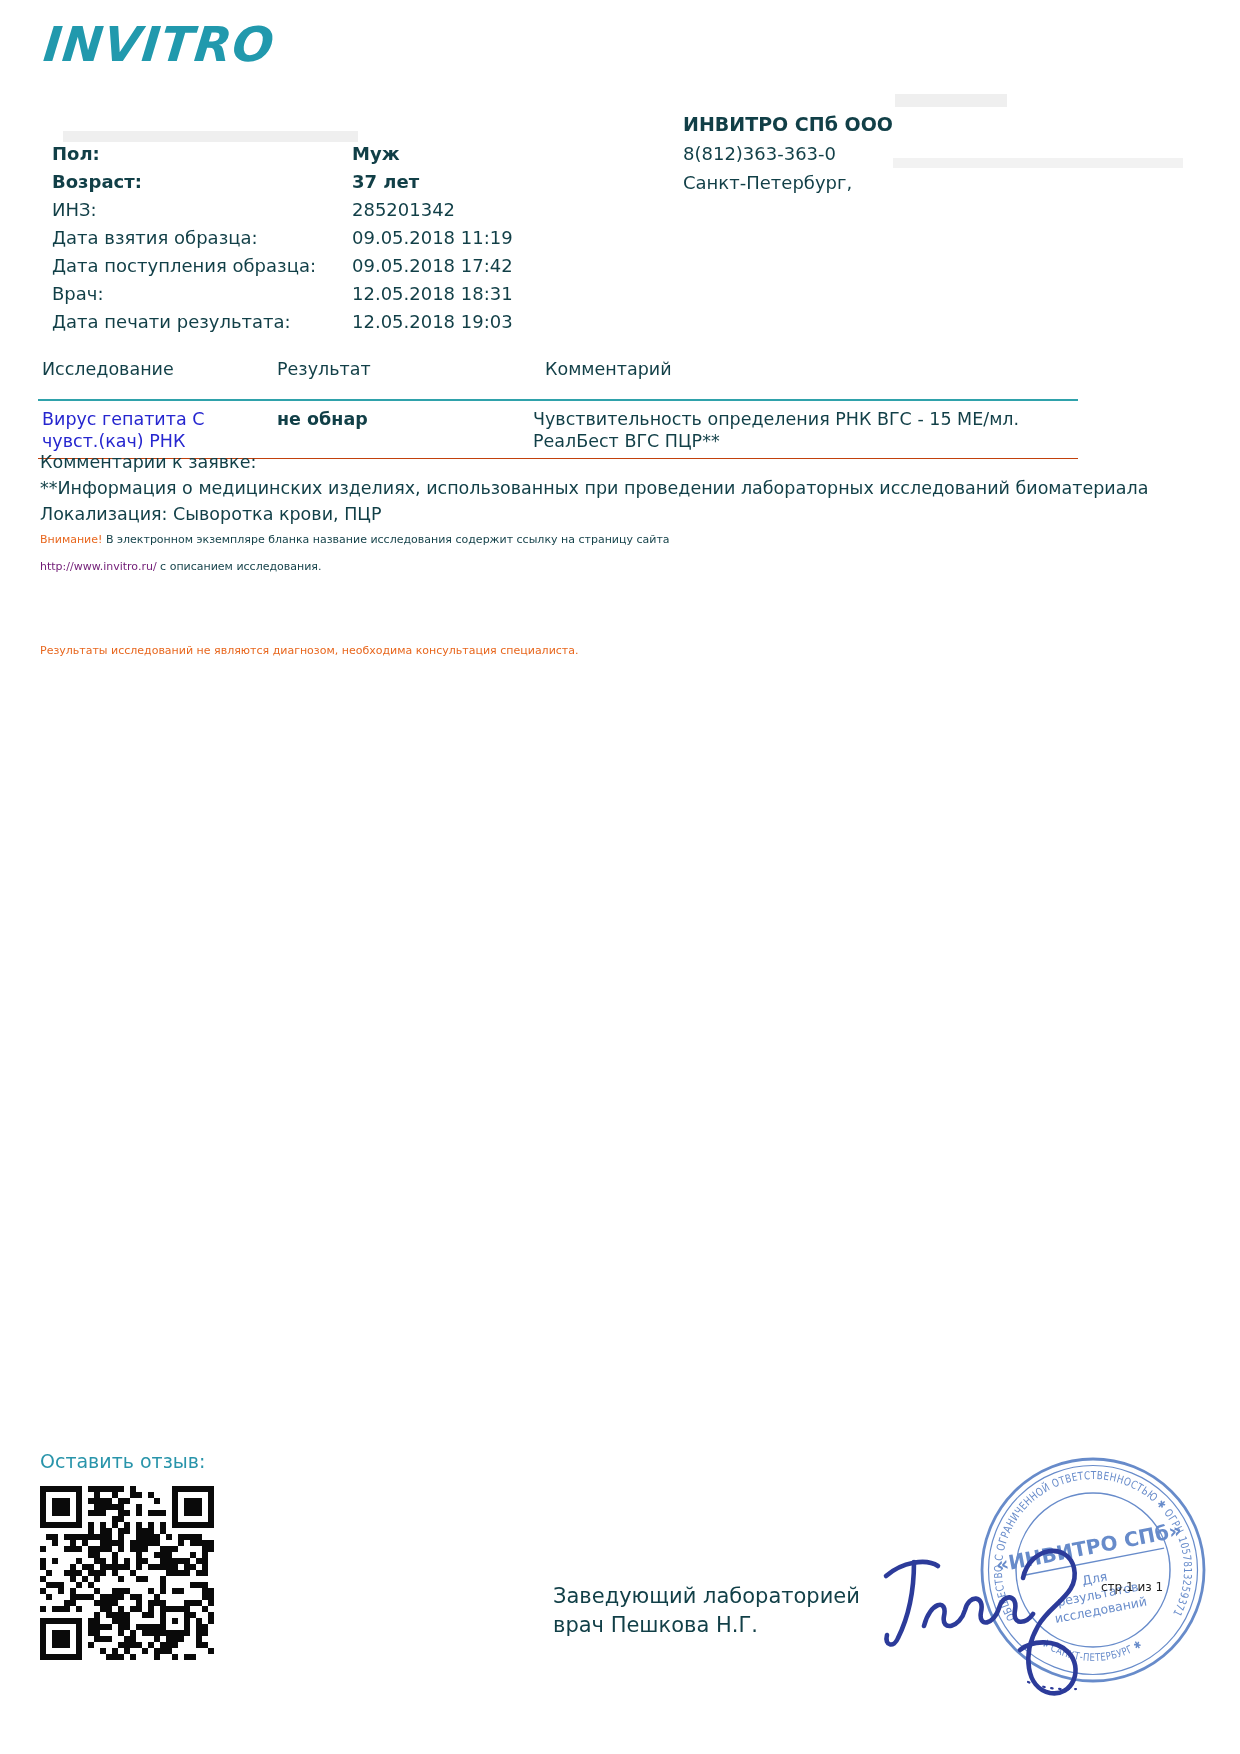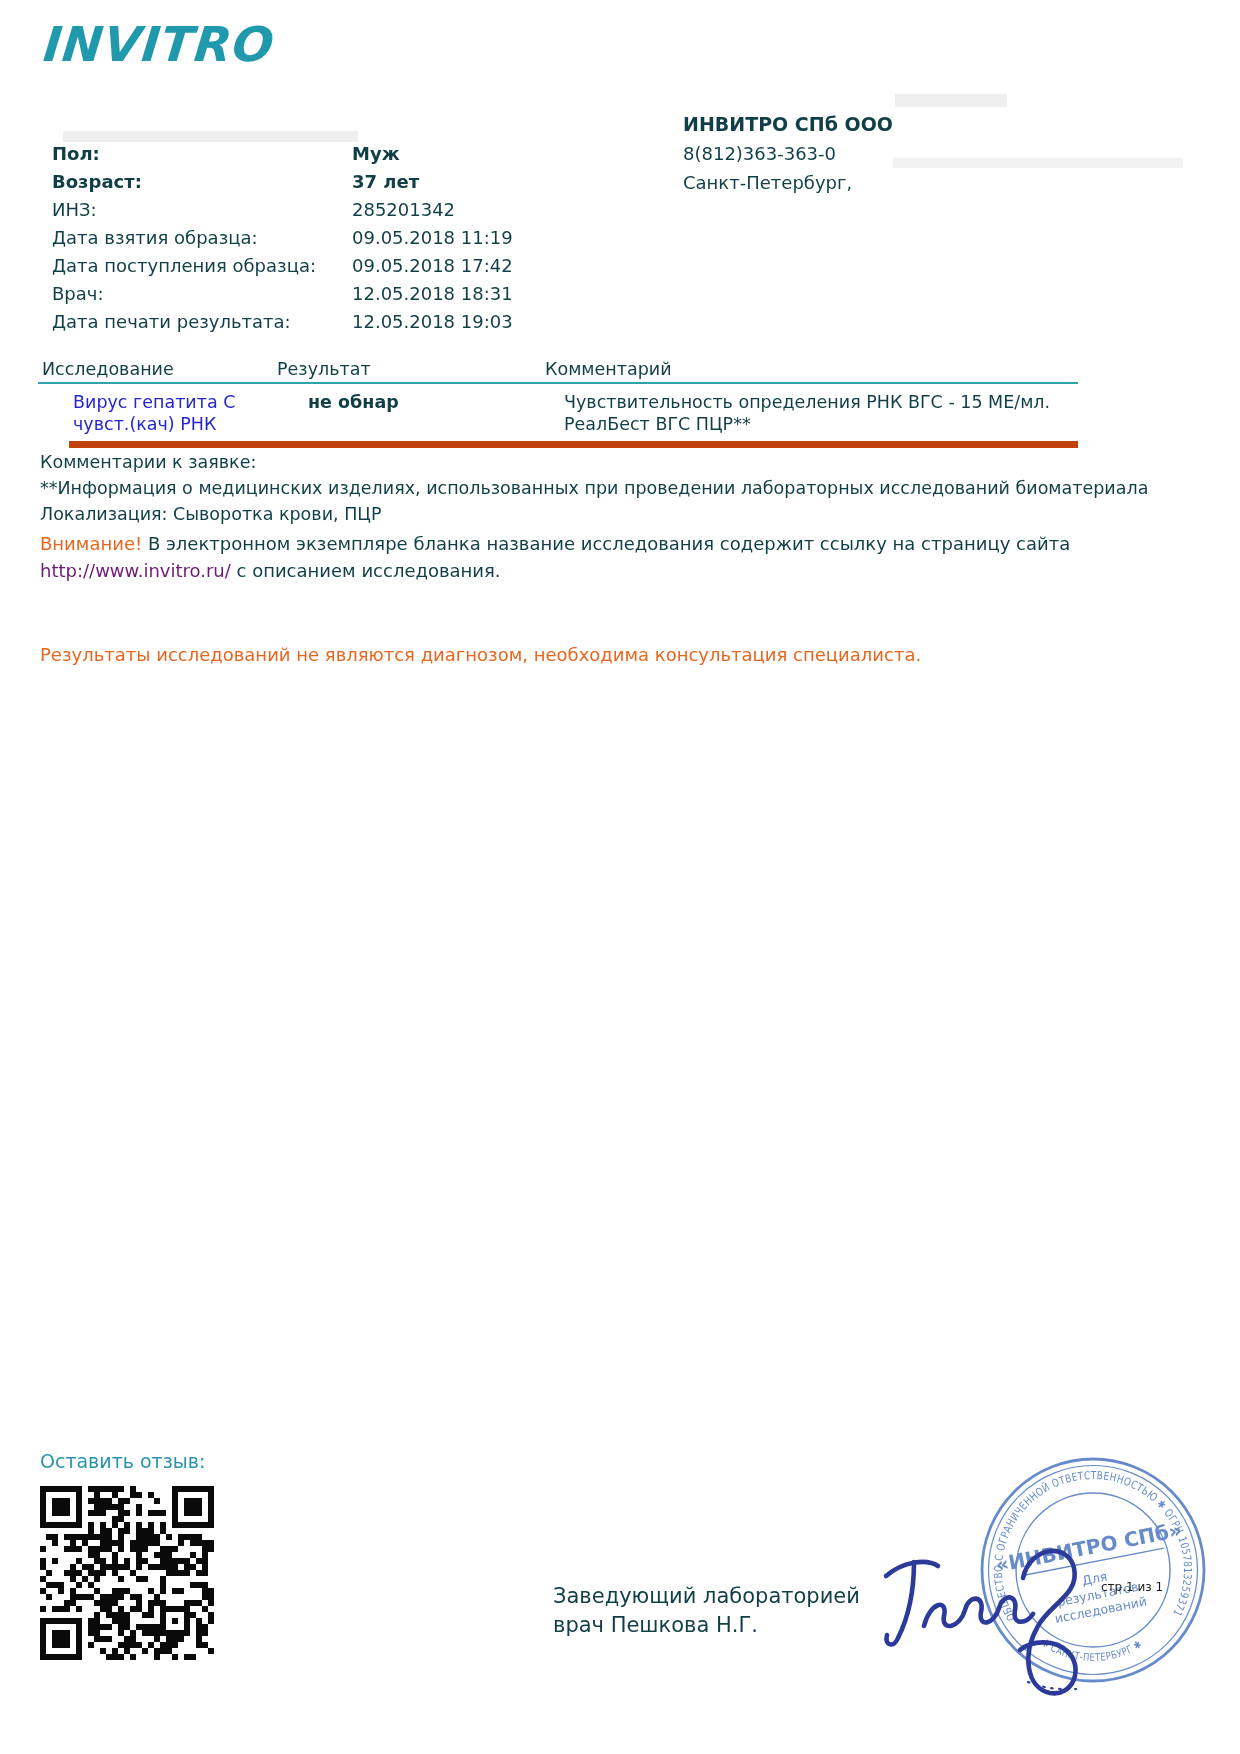--- a/index.html
+++ b/index.html
@@ -20,31 +20,31 @@
   .org{ position:absolute; left:683px; top:110px; font-size:18px; line-height:29px; }
   .org .name{ font-weight:bold; font-size:19px; }
   
   .pinfo{ position:absolute; left:52px; top:143px; font-size:18px; }
   .pinfo-row{ display:flex; height:28px; align-items:flex-start; }
   .plabel{ width:300px; flex:0 0 300px; }
   .b{ font-weight:bold; }
   
   .rtable{ position:absolute; left:38px; top:359px; width:1040px; font-size:17.5px; }
   .thead{ display:grid; grid-template-columns:239px 256px 1fr;
-          padding-bottom:3px; border-bottom:2px solid #2fa2ab; }
+          padding-bottom:20px; border-bottom:2px solid #2fa2ab; }
   .th.c1{ padding-left:4px; }
   .th.c3{ padding-left:12px; }
   .trow{ display:grid; grid-template-columns:239px 256px 1fr;
-         padding:7px 0 6px; line-height:22px; border-bottom:7px solid #c2410c;margin-left:31px; }
+         padding:7px 0 6px; line-height:22px; border-bottom:1px solid #c2410c; }
   .td.c1{ padding-left:4px; }
   .testlink{ color:#2626cf; text-decoration:none; cursor:pointer; }
   .result{ font-weight:bold; }
   
   .comments{ position:absolute; left:40px; top:449px; font-size:17.5px; line-height:26px; }
-  .notice{ position:absolute; left:40px; font-size:18px; white-space:pre-wrap; }
+  .notice{ position:absolute; left:40px; font-size:11px; white-space:pre-wrap; }
   .n-attention{ top:533px; }
   .n-link{ top:560px; }
   .n-disclaimer{ top:604px;margin-top:40px; }
   .orange{ color:#e8671e; }
   .url{ color:#701a75; text-decoration:none; cursor:pointer; }
   
   .feedback{ position:absolute; left:40px; top:1450px; font-size:19px; color:#2894aa; }
   .qr{ position:absolute; left:40px; top:1486px; }
   .doctor{ position:absolute; left:553px; top:1582px; font-size:21px; line-height:29px; }
   .pageNum{ position:absolute; left:1101px; top:1580px; font-size:12px; color:#1b1b1b; z-index:5; }

